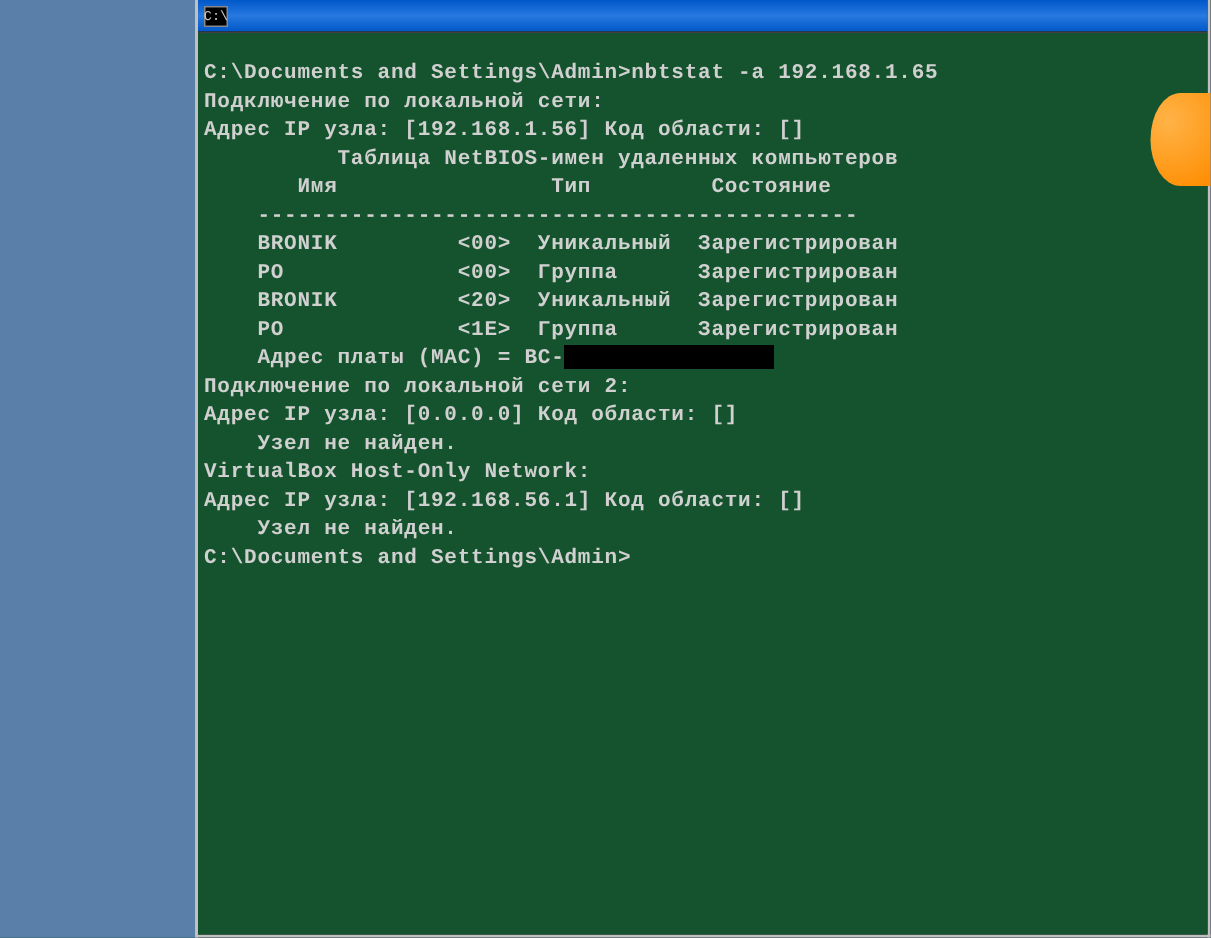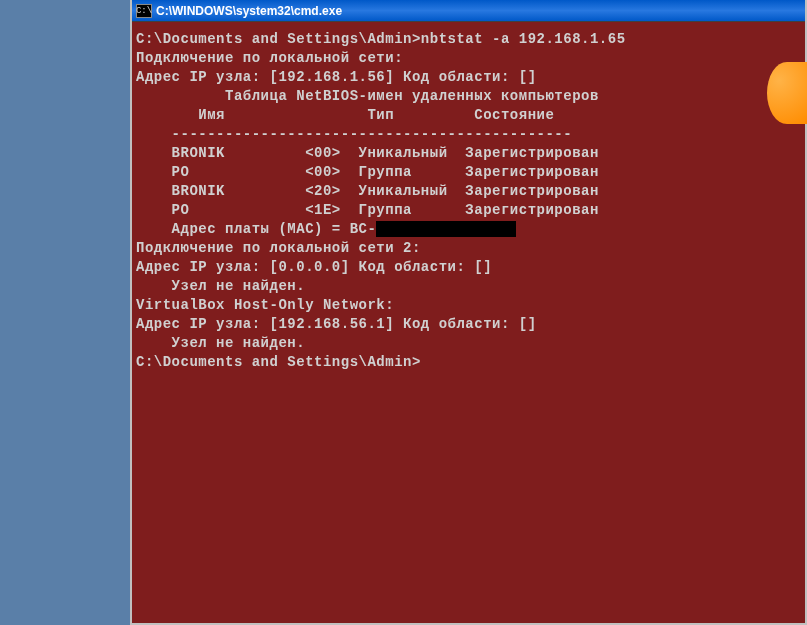--- a/index.html
+++ b/index.html
@@ -55,26 +55,26 @@
       color: #ccc;
     }
     .title-text {
       color: #fff;
       font-size: 12px;
       font-family: Tahoma, sans-serif;
       font-weight: bold;
     }
     .terminal {
       flex: 1;
-      background: #7f1d1d;
+      background: #14532d;
       color: #d0d0d0;
       font-family: 'Terminal', 'Lucida Console', 'Courier New', monospace;
       font-size: 14px;
       line-height: 19px;
-      padding: 8px 4px;
+      padding: 18px 4px;
       white-space: pre;
       overflow: hidden;
       letter-spacing: 0.5px;
       font-weight: bold;
     }
     .terminal-line {
       display: block;
     }
     .orange-badge {
       position: absolute;
@@ -94,18 +94,17 @@
       vertical-align: middle;
     }
   </style>
 </head>
 <body>
 
 <div class="desktop">
   <div class="cmd-window">
     <div class="title-bar">
       <div class="title-icon">C:\</div>
-      <div class="title-text">C:\WINDOWS\system32\cmd.exe</div>
     </div>
     <div class="terminal"><span class="terminal-line">C:\Documents and Settings\Admin&gt;nbtstat -a 192.168.1.65</span><span class="terminal-line"></span><span class="terminal-line">Подключение по локальной сети:</span><span class="terminal-line">Адрес IP узла: [192.168.1.56] Код области: []</span><span class="terminal-line"></span><span class="terminal-line">          Таблица NetBIOS-имен удаленных компьютеров</span><span class="terminal-line"></span><span class="terminal-line">       Имя                Тип         Состояние</span><span class="terminal-line">    ---------------------------------------------</span><span class="terminal-line">    BRONIK         &lt;00&gt;  Уникальный  Зарегистрирован</span><span class="terminal-line">    PO             &lt;00&gt;  Группа      Зарегистрирован</span><span class="terminal-line">    BRONIK         &lt;20&gt;  Уникальный  Зарегистрирован</span><span class="terminal-line">    PO             &lt;1E&gt;  Группа      Зарегистрирован</span><span class="terminal-line"></span><span class="terminal-line"><span>    Адрес платы (MAC) = BC-</span><span class="mac-redact"></span></span><span class="terminal-line"></span><span class="terminal-line">Подключение по локальной сети 2:</span><span class="terminal-line">Адрес IP узла: [0.0.0.0] Код области: []</span><span class="terminal-line"></span><span class="terminal-line">    Узел не найден.</span><span class="terminal-line"></span><span class="terminal-line">VirtualBox Host-Only Network:</span><span class="terminal-line">Адрес IP узла: [192.168.56.1] Код области: []</span><span class="terminal-line"></span><span class="terminal-line">    Узел не найден.</span><span class="terminal-line"></span><span class="terminal-line">C:\Documents and Settings\Admin&gt;</span></div>
   </div>
   <div class="orange-badge"></div>
 </div>
 
 </body></html>

